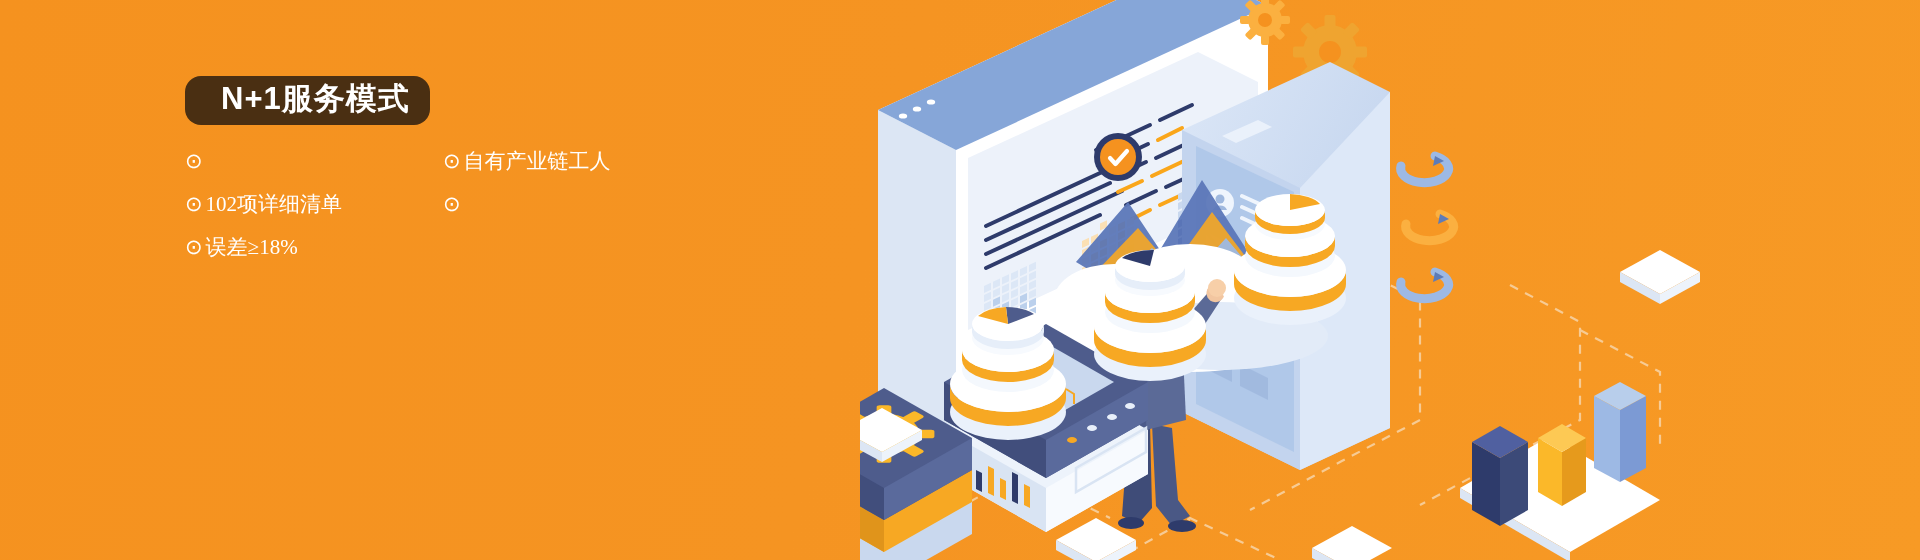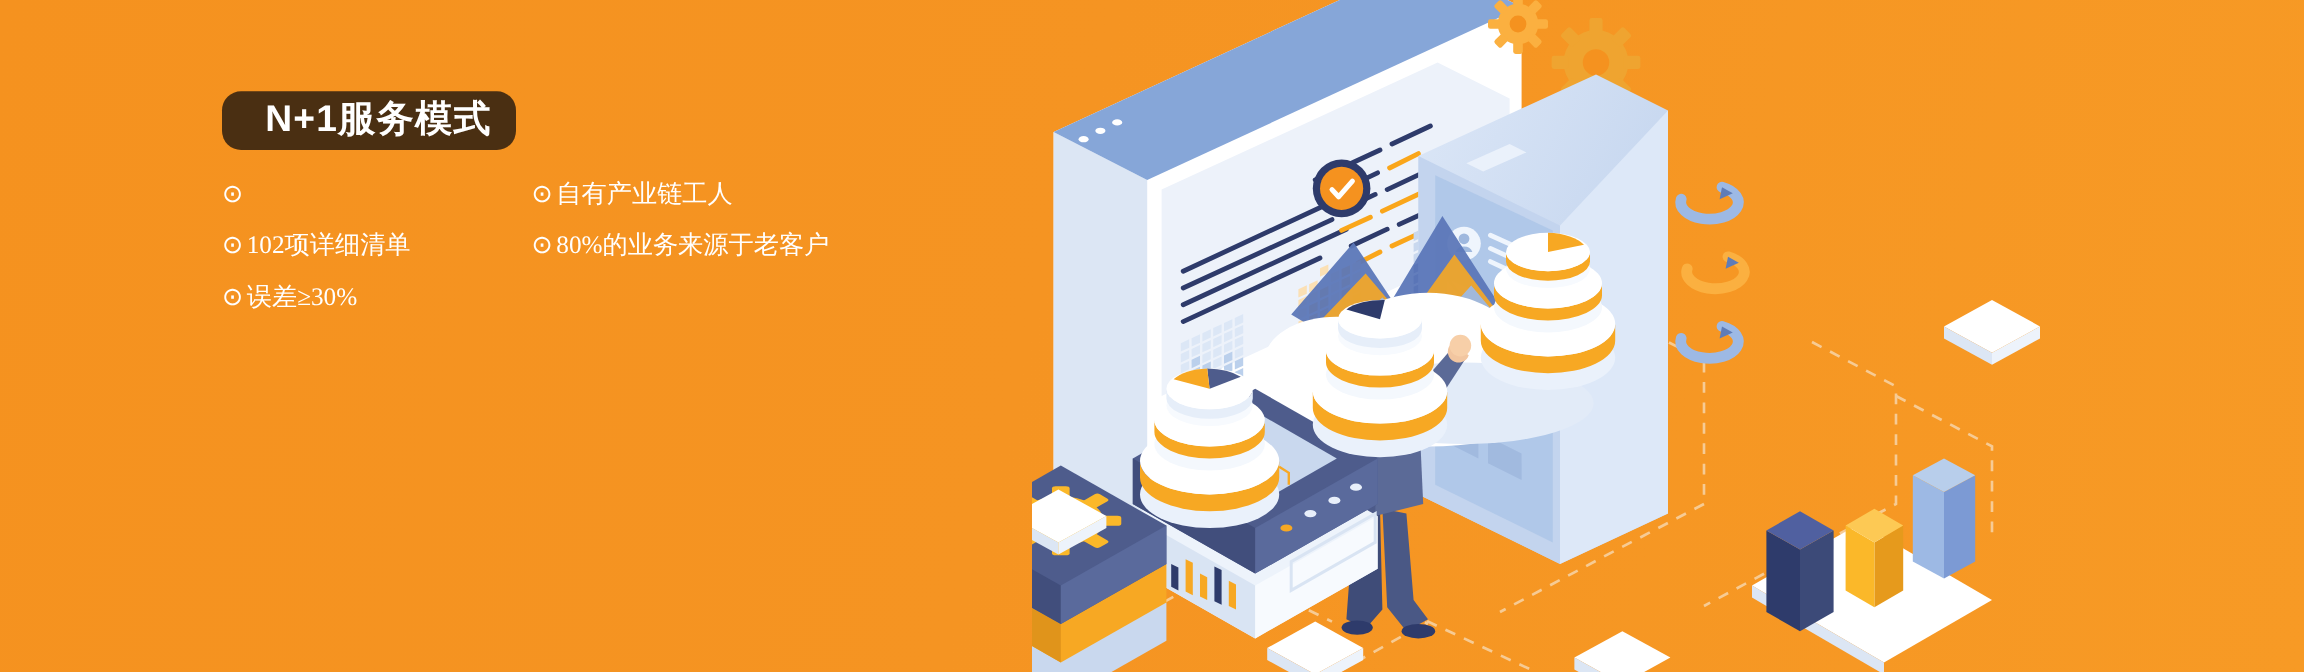--- a/index.html
+++ b/index.html
@@ -610,29 +610,28 @@
       <div class="bullet-col col-left">
         <div class="bullet">
           <span class="marker">⊙</span>
         </div>
         <div class="bullet">
           <span class="marker">⊙</span>
           <span>102项详细清单</span>
         </div>
         <div class="bullet">
           <span class="marker">⊙</span>
-          <span>误差≥30%</span>
+          <span>误差≥18%</span>
         </div>
       </div>
 
       <div class="bullet-col col-right">
         <div class="bullet">
           <span class="marker">⊙</span>
           <span>自有产业链工人</span>
         </div>
         <div class="bullet">
           <span class="marker">⊙</span>
-          <span>80%的业务来源于老客户</span>
         </div>
       </div>
     </div>
   </div>
 </div>
 
 </body></html>

